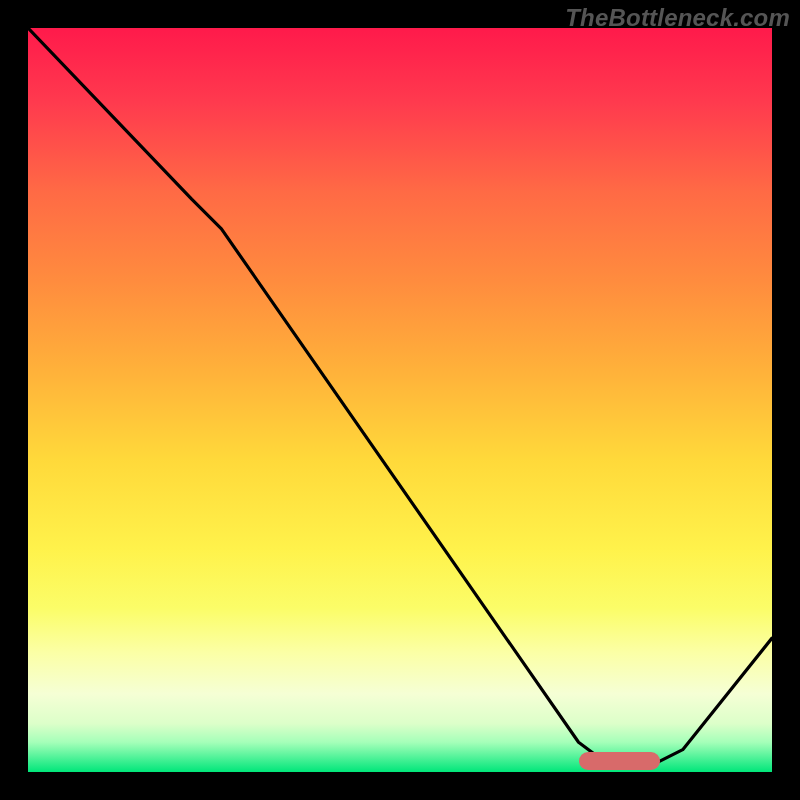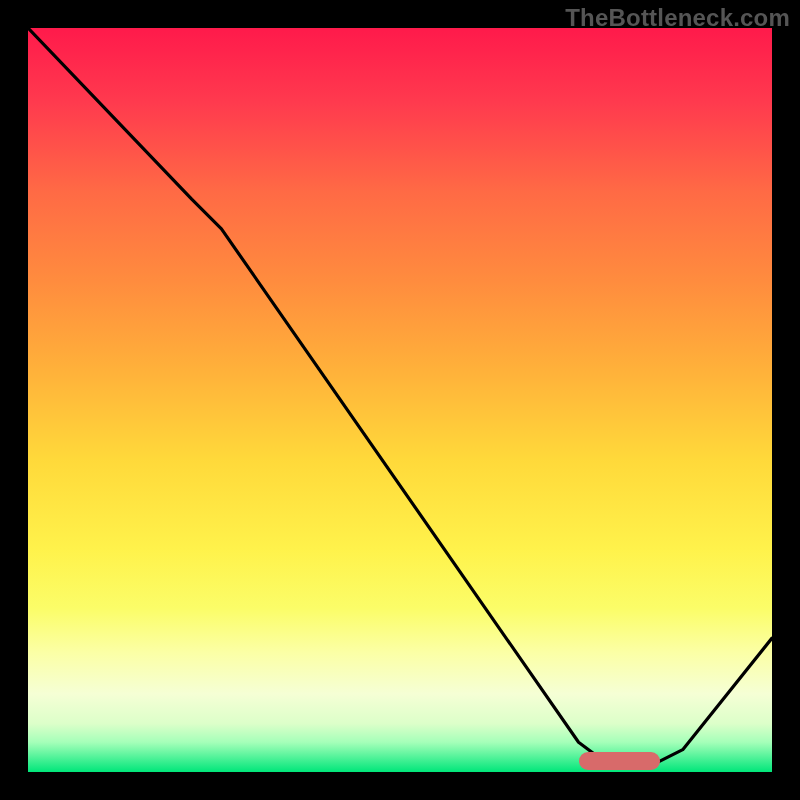--- a/index.html
+++ b/index.html
@@ -8,20 +8,21 @@
     width: 800px;
     height: 800px;
     background: #000;
     font-family: Arial, Helvetica, sans-serif;
     overflow: hidden;
   }
   .frame {
     position: relative;
     width: 800px;
     height: 800px;
+    font-style: italic;
   }
   .plot-area {
     position: absolute;
     left: 28px;
     top: 28px;
     width: 744px;
     height: 744px;
     background: linear-gradient(to bottom,
       #ff1a4b 0%,
       #ff3a4e 10%,

